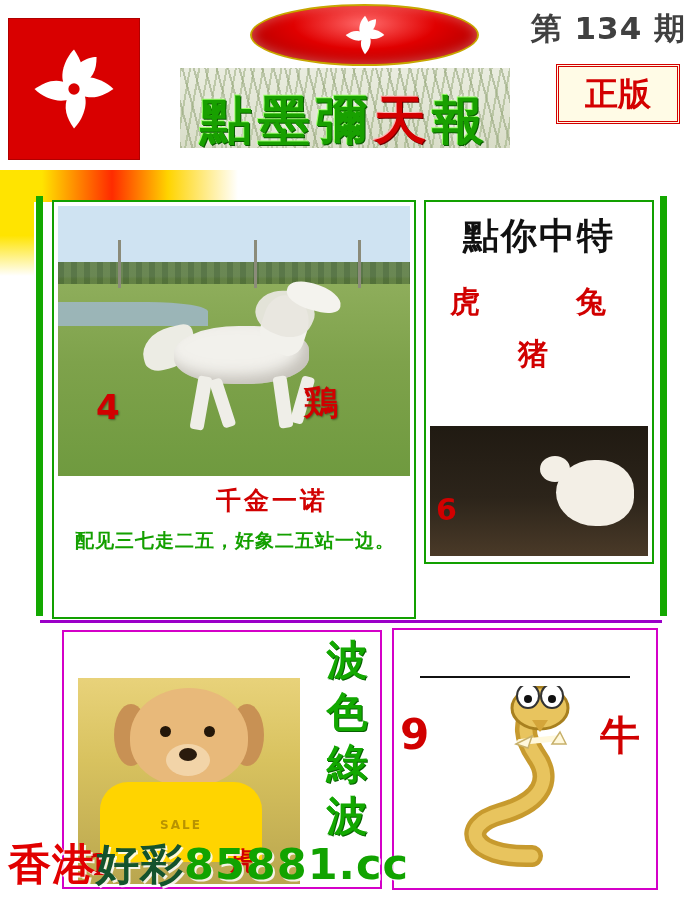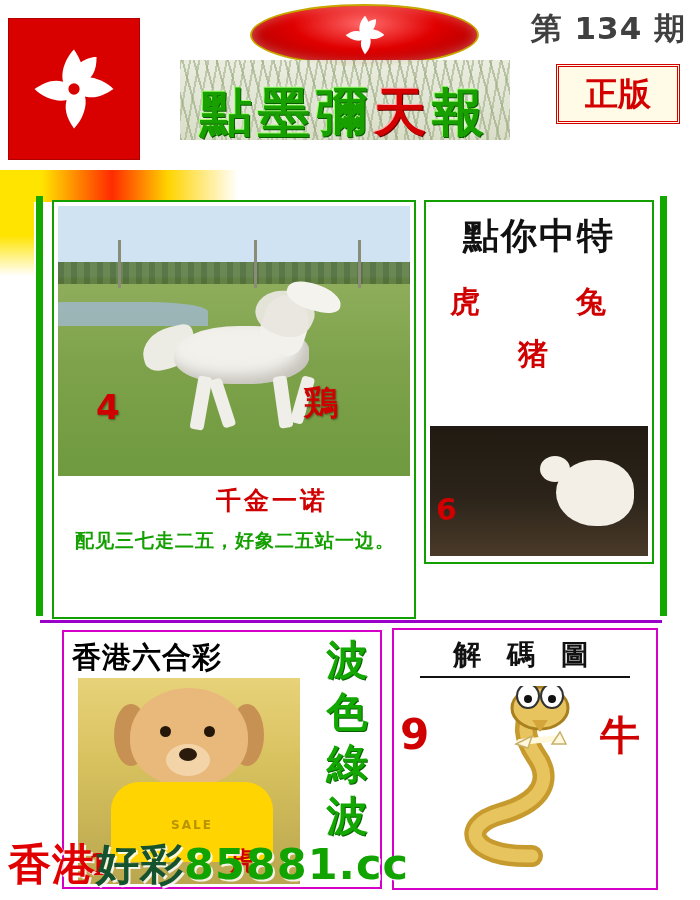--- a/index.html
+++ b/index.html
@@ -75,21 +75,21 @@
     margin-left: 24px;
   }
   .zhengban span {
     font-family: "DejaVu Sans", sans-serif;
     font-size: 33px;
     font-weight: bold;
     color: #d40000;
   }
   .title-art {
     position: absolute;
-    left: 180px; top: 60px;
+    left: 180px; top: 68px;
     width: 330px; height: 100px;
   }
   .title-art .grass {
     position: absolute;
     left: 0; top: 0;
     width: 330px; height: 80px;
     background:
       repeating-linear-gradient(100deg, rgba(150,170,120,.55) 0 2px, rgba(255,255,255,0) 2px 9px),
       repeating-linear-gradient(75deg, rgba(120,140,90,.45) 0 2px, rgba(255,255,255,0) 2px 11px),
       linear-gradient(180deg, #e9ecdf 0%, #d8dcc6 100%);
@@ -413,21 +413,21 @@
   }
   .dog-photo .nose {
     position: absolute;
     left: 101px; top: 70px;
     width: 18px; height: 13px;
     background: #2a1b0d;
     border-radius: 50%;
   }
   .dog-photo .shirt {
     position: absolute;
-    left: 33px; top: 104px;
+    left: 22px; top: 104px;
     width: 162px; height: 80px;
     background: #ffd400;
     border-radius: 28px 28px 0 0;
   }
   .dog-photo .shirt-text {
     position: absolute;
     left: 0; top: 36px;
     width: 162px;
     text-align: center;
     font-family: "DejaVu Sans", sans-serif;
@@ -611,21 +611,20 @@
     <div class="chick-photo">
       <div class="bird"></div>
       <div class="bird-head"></div>
     </div>
     <div class="chick-num">6</div>
   </div>
 
   <div class="mid-divider"></div>
 
   <div class="mark-card">
-    <div class="mark-title">香港六合彩</div>
     <div class="dog-photo">
       <div class="ear l"></div>
       <div class="ear r"></div>
       <div class="dog-head"></div>
       <div class="eye l"></div>
       <div class="eye r"></div>
       <div class="snout"></div>
       <div class="nose"></div>
       <div class="shirt">
         <div class="shirt-text">SALE</div>
@@ -636,21 +635,20 @@
   </div>
 
   <div class="bose-col">
     <div>波</div>
     <div>色</div>
     <div>綠</div>
     <div>波</div>
   </div>
 
   <div class="decode-card">
-    <div class="decode-title">解 碼 圖</div>
     <div class="decode-underline"></div>
 
     <svg class="snake-svg" width="170" height="190" viewBox="0 0 170 190">
       <path d="M92 170 C30 172 18 140 60 128 C104 116 112 92 96 70 C84 52 82 36 94 26" fill="none" stroke="#c79a2e" stroke-width="22" stroke-linecap="round"></path>
       <path d="M92 170 C30 172 18 140 60 128 C104 116 112 92 96 70 C84 52 82 36 94 26" fill="none" stroke="#e8c45e" stroke-width="13" stroke-linecap="round"></path>
       <ellipse cx="100" cy="22" rx="28" ry="21" fill="#e8c45e" stroke="#a8801f" stroke-width="3"></ellipse>
       <ellipse cx="88" cy="10" rx="11" ry="12" fill="#ffffff" stroke="#333" stroke-width="2"></ellipse>
       <ellipse cx="112" cy="10" rx="11" ry="12" fill="#ffffff" stroke="#333" stroke-width="2"></ellipse>
       <circle cx="88" cy="13" r="4" fill="#111"></circle>
       <circle cx="112" cy="13" r="4" fill="#111"></circle>

